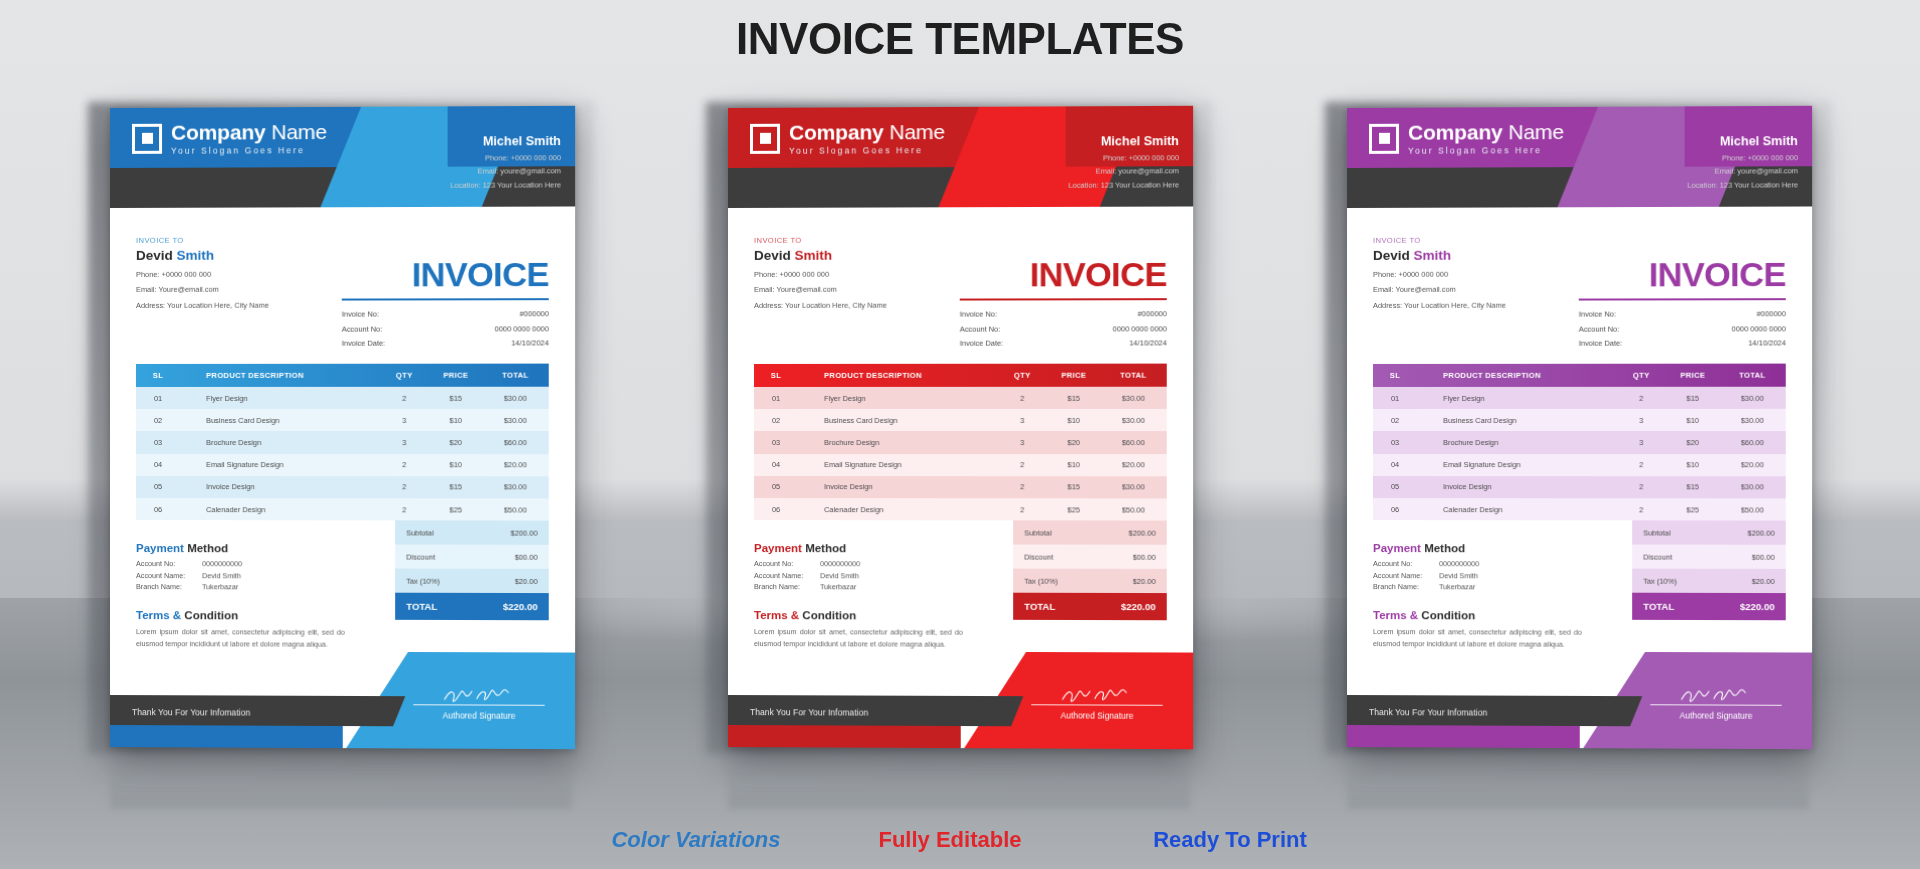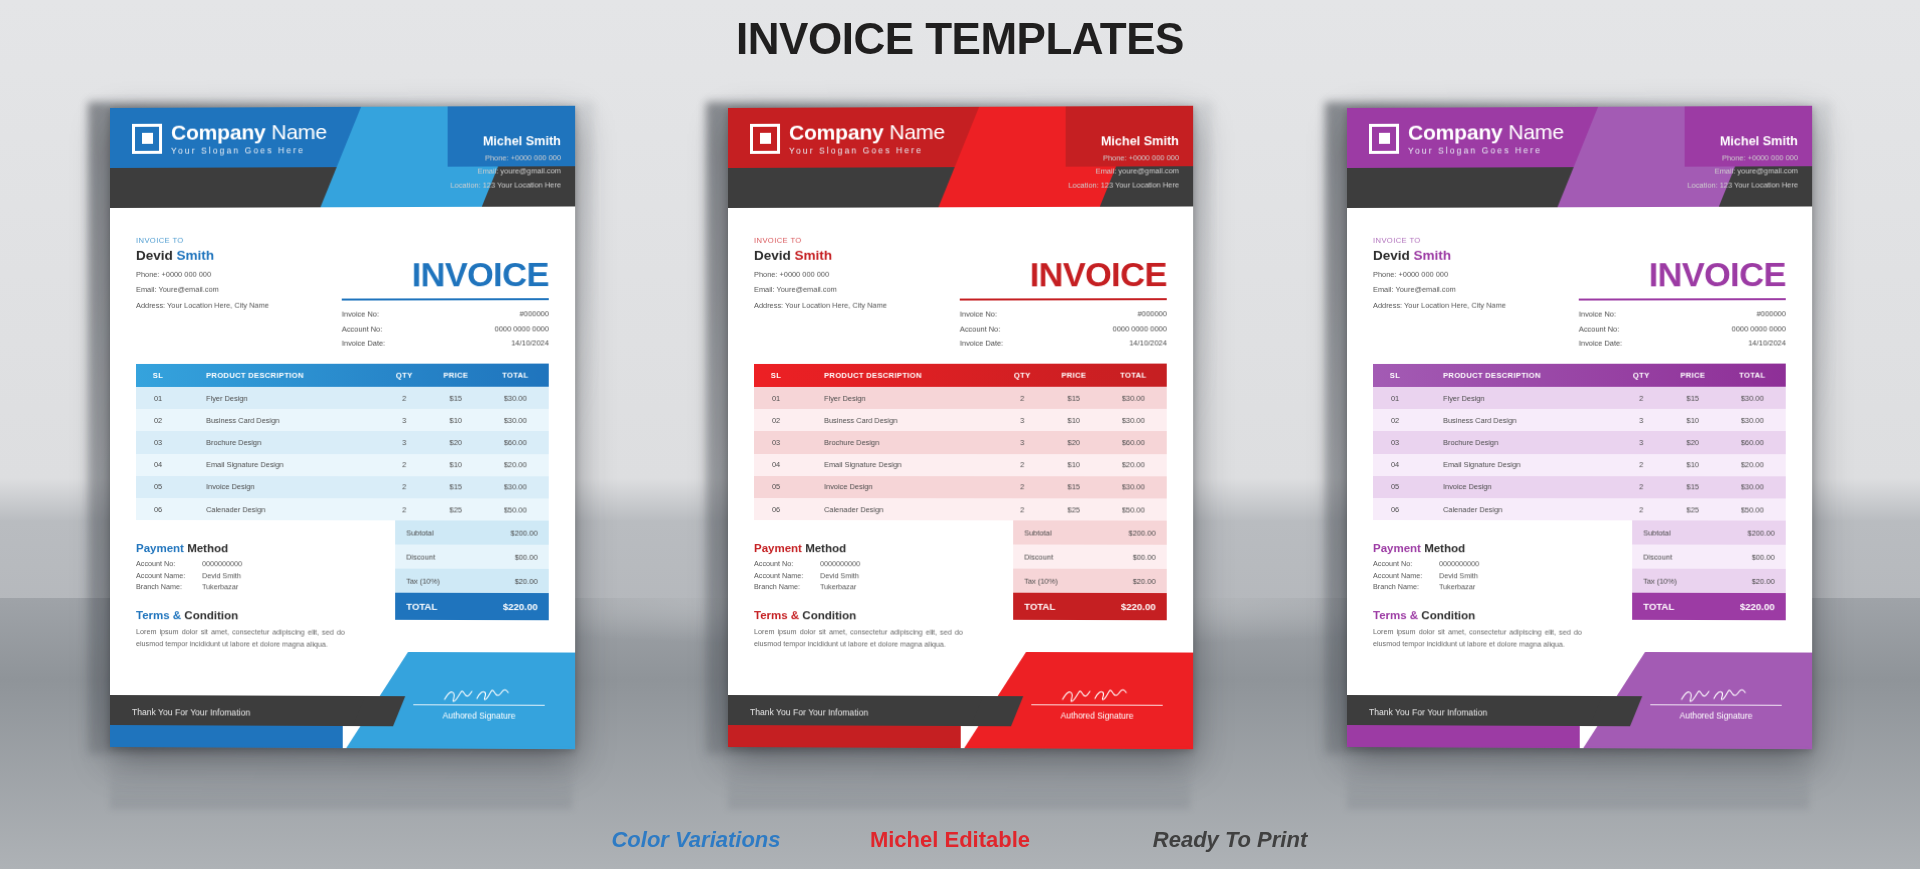--- a/index.html
+++ b/index.html
@@ -647,15 +647,15 @@
         <div class="lbl">Authored Signature</div>
       </div>
     </div>
   </div>
   <div class="refl"></div>
 </div>
   </div>
 
 <div class="captions">
   <div class="cap c1" style="color: rgb(46, 123, 196); font-style: italic;">Color Variations</div>
-  <div class="cap c2" style="color: rgb(224, 38, 44);">Michel Editable</div>
-  <div class="cap c3" style="color: #404040; font-style: italic;">Ready To Print</div>
+  <div class="cap c2" style="color: rgb(224, 38, 44);">Fully Editable</div>
+  <div class="cap c3" style="color: #1d4ed8;">Ready To Print</div>
 </div>
 
 </body></html>

